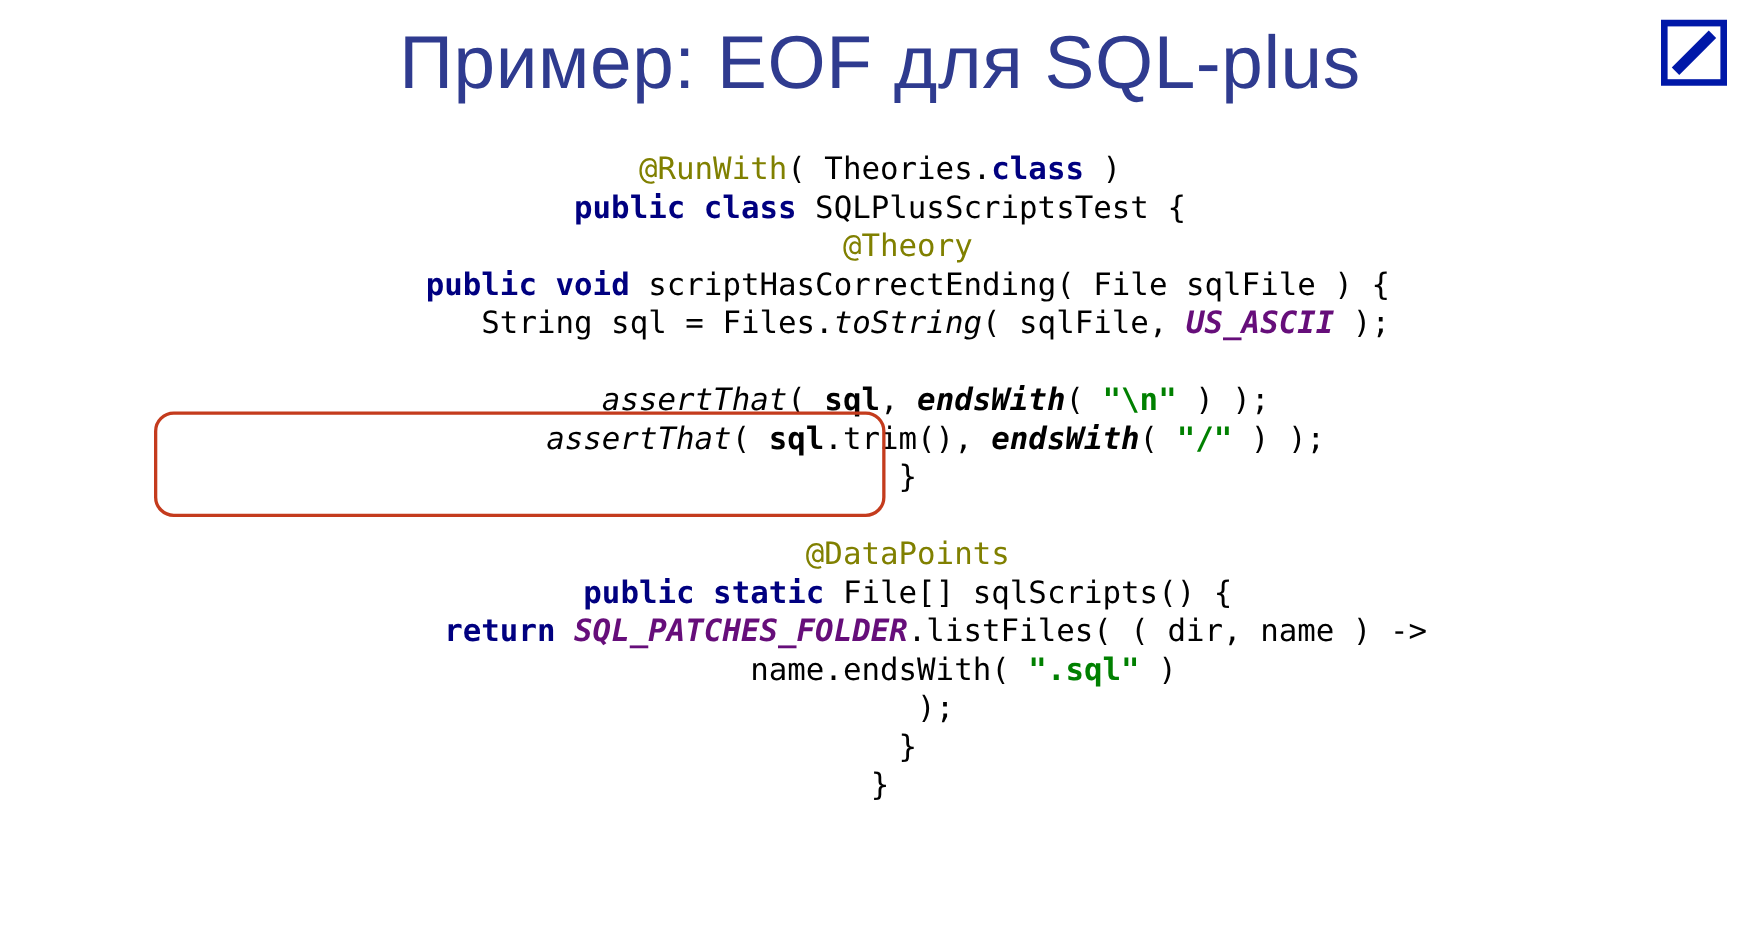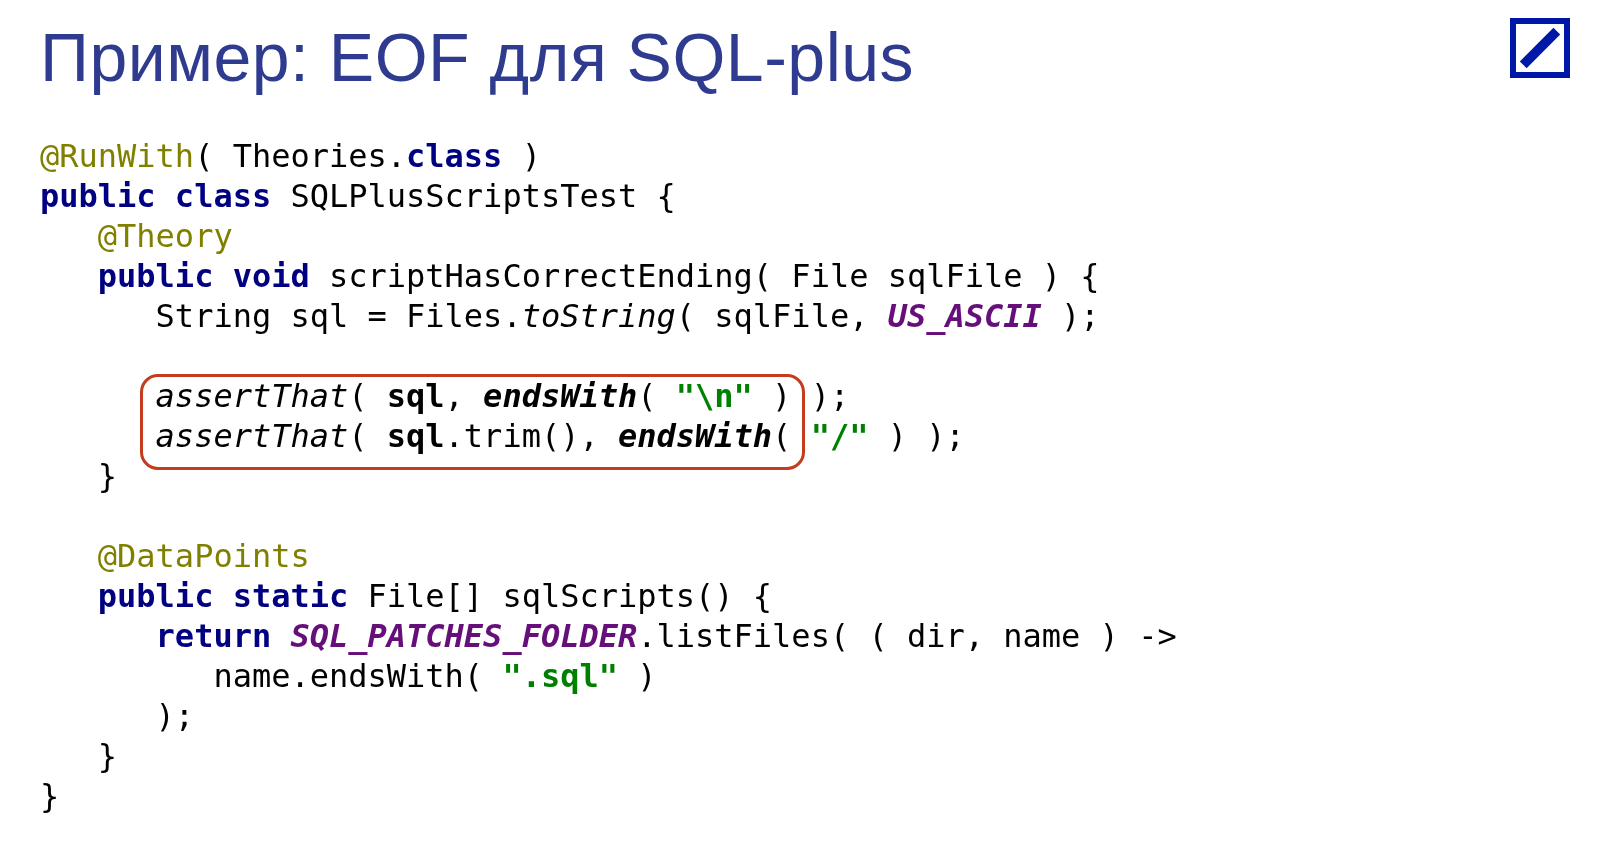--- a/index.html
+++ b/index.html
@@ -12,20 +12,21 @@
       height: 857px;
       background: #ffffff;
       font-family: Verdana, Geneva, sans-serif;
       position: relative;
       overflow: hidden;
     }
     .slide {
       width: 100%;
       height: 100%;
       padding: 18px 40px;
+      text-align: center;
     }
     .title {
       font-size: 68px;
       color: #2f3b8f;
       font-weight: normal;
       margin-bottom: 40px;
       letter-spacing: 0.5px;
     }
     .logo {
       position: absolute;
@@ -33,21 +34,21 @@
       right: 30px;
       width: 60px;
       height: 60px;
     }
     .logo svg {
       width: 100%;
       height: 100%;
     }
     .code-block {
       font-family: "Menlo", "Consolas", "DejaVu Sans Mono", monospace;
-      font-size: 32px;
+      font-size: 28px;
       line-height: 1.25;
       white-space: pre;
     }
     .tok-annotation {
       color: #808000;
     }
     .tok-keyword {
       color: #000080;
       font-weight: bold;
     }

